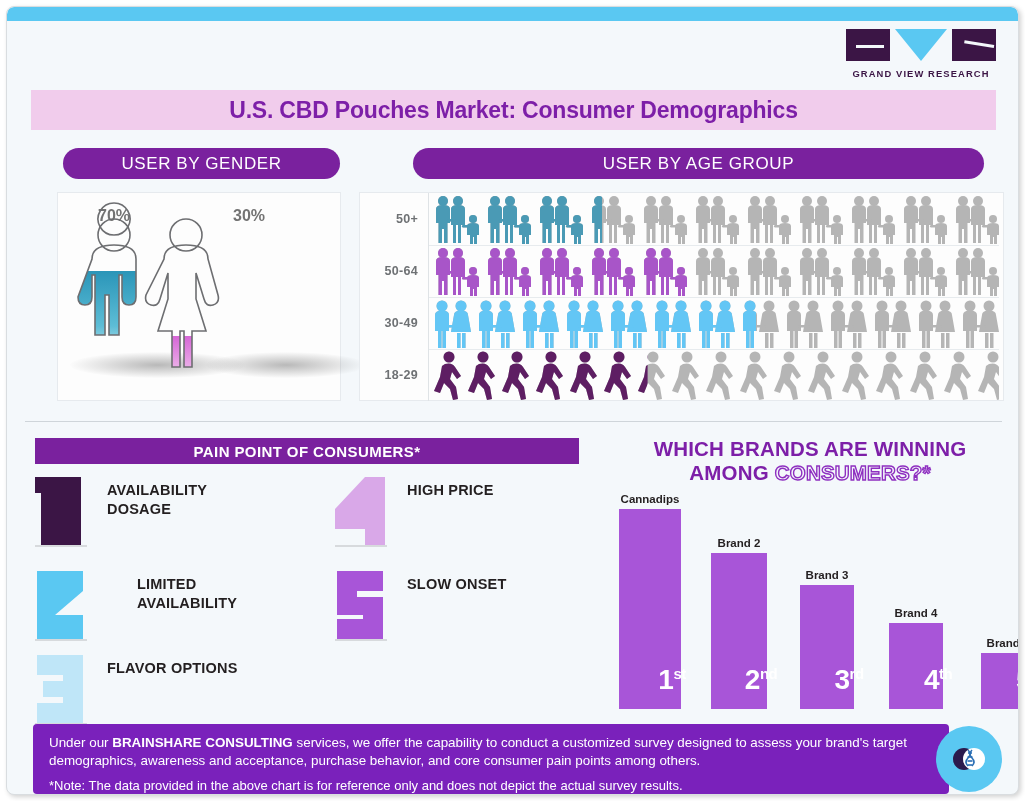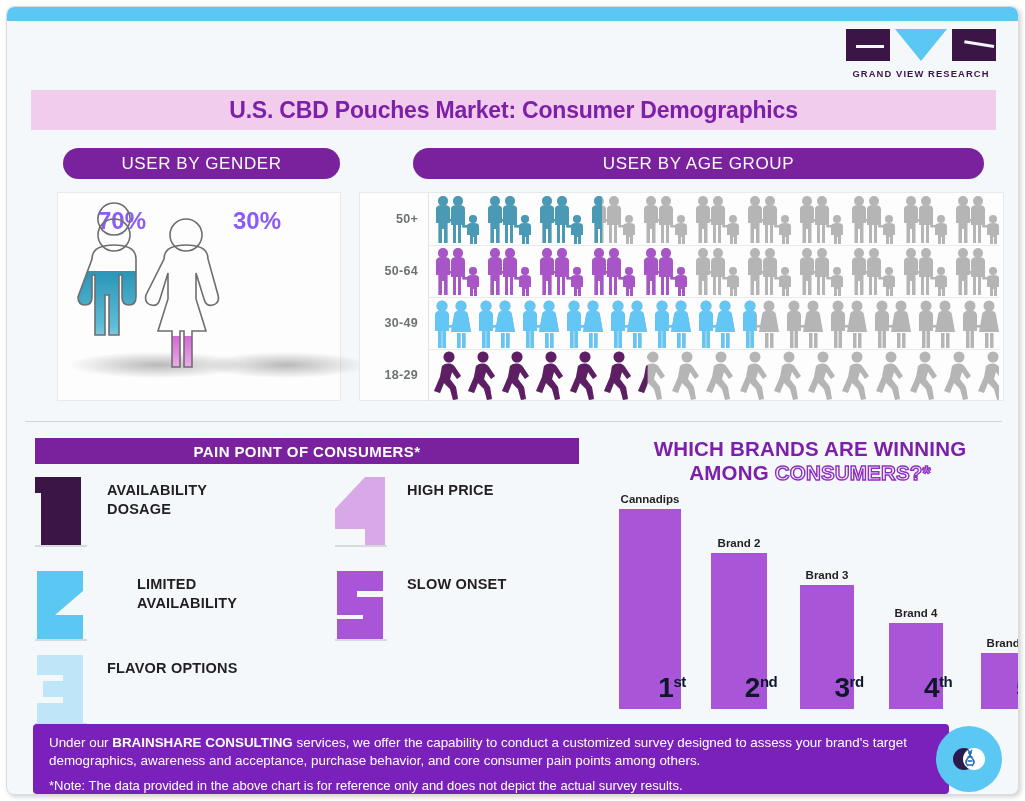--- a/index.html
+++ b/index.html
@@ -62,21 +62,21 @@
   }
   #pill-gender{ left:56px; top:141px; width:277px; }
   #pill-age{ left:406px; top:141px; width:571px; }
 
   
   #gender-panel{
     position:absolute; left:50px; top:185px; width:284px; height:209px;
     background:#fdfdfd; border:1px solid #e6eaee;
   }
   .pct{
-    position:absolute; top:14px; font-size:24px; font-weight:bold; color:#8b5cf6;
+    position:absolute; top:14px; font-size:16px; font-weight:bold; color:#737373;
     font-family:"Liberation Sans", sans-serif;
   }
   #pct-male{ left:40px; } #pct-female{ left:175px; }
   .shadow-blob{
     position:absolute; bottom:22px; height:26px; border-radius:50%;
     background:radial-gradient(ellipse at center, rgba(90,90,90,.42) 0%, rgba(120,120,120,0) 72%);
   }
   #shadow-m{ left:12px; width:175px; } #shadow-f{ left:148px; width:160px; }
 
   
@@ -128,22 +128,22 @@
   .bar-col{ position:absolute; bottom:0; }
   .bar-name{
     position:absolute; bottom:100%; left:50%; transform:translateX(-50%);
     margin-bottom:4px; font-size:11.5px; font-weight:bold; color:#231f20; white-space:nowrap;
   }
   .bar-rect{
     width:100%; background:#a855d8; position:relative;
     display:flex; align-items:flex-end; justify-content:center;
   }
   .rank{
-    color:#0f172a; font-weight:bold; font-size:28px; line-height:1;
-    padding-bottom:7px; letter-spacing:-.5px;margin-left:44px;
+    color:#ffffff; font-weight:bold; font-size:28px; line-height:1;
+    padding-bottom:15px; letter-spacing:-.5px;margin-left:44px;
   }
   .rank sup{ font-size:15px; vertical-align:super; line-height:0; }
 
   
   #footer{
     position:absolute; left:26px; top:717px; width:916px; height:70px;
     background:#7a21bb; border-radius:4px; padding:10px 16px 8px 16px;
   }
   #footer p{ color:#fff; font-size:13.4px; line-height:1.35; }
   #footer .note{ margin-top:7px; font-size:13px; }

